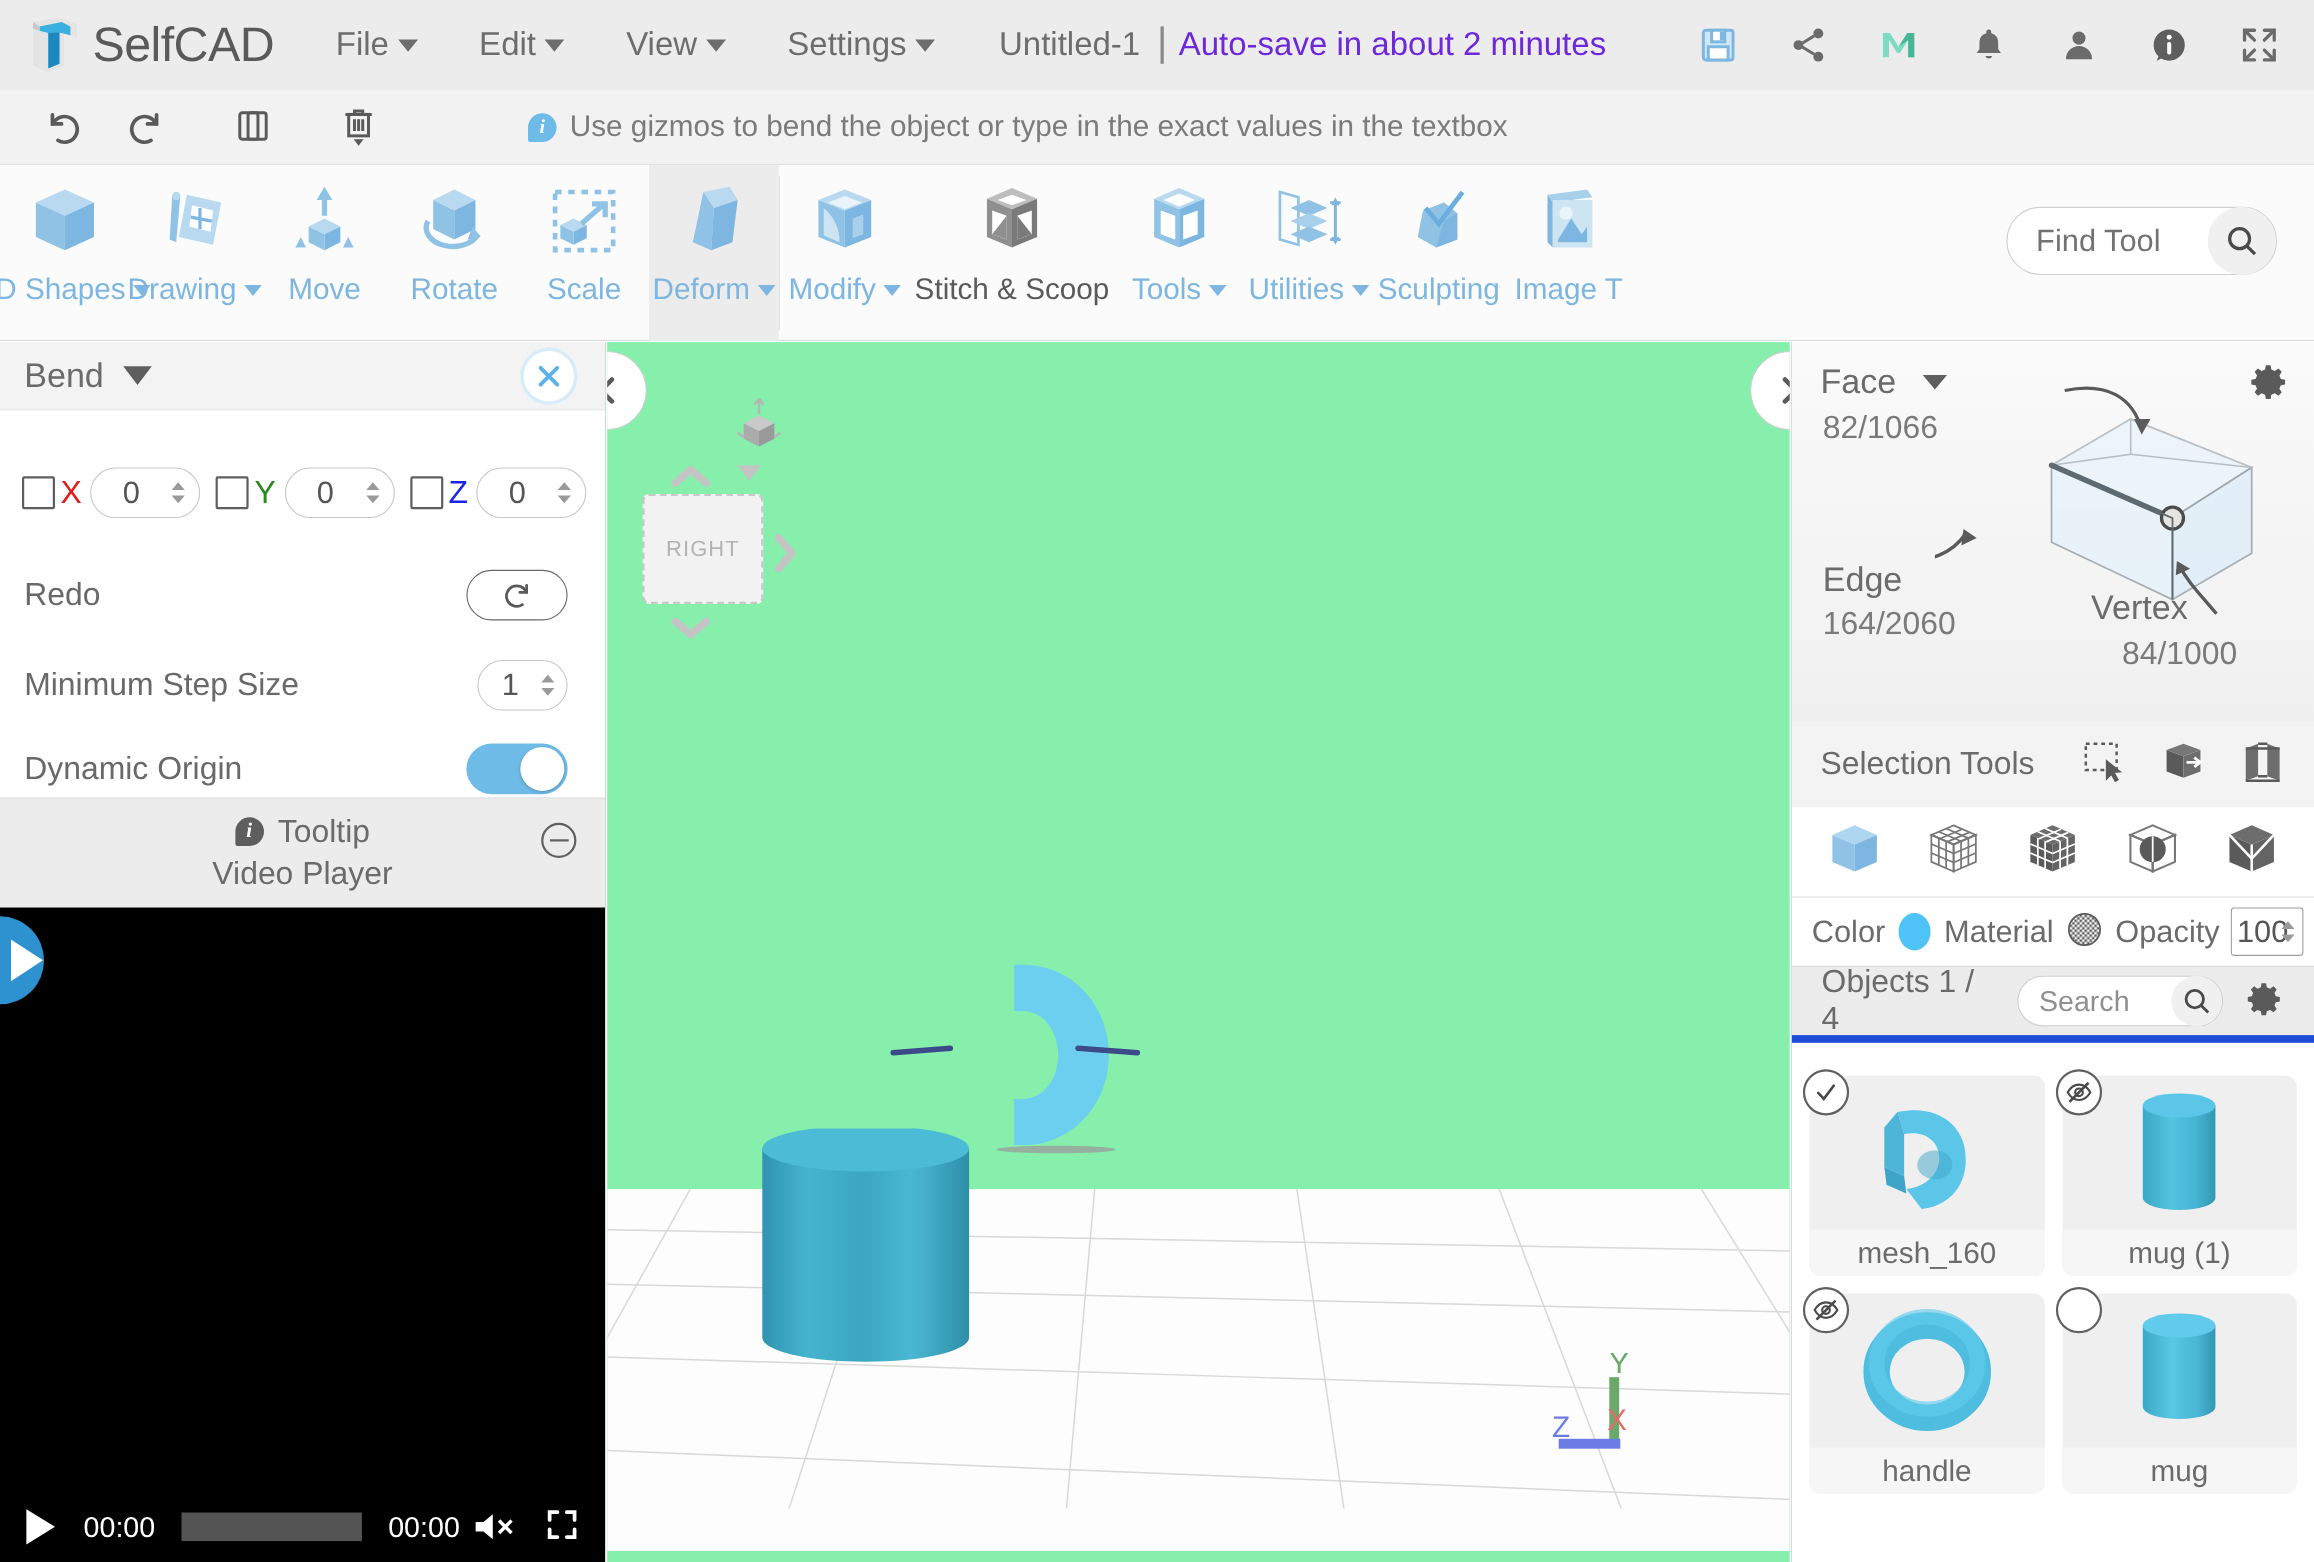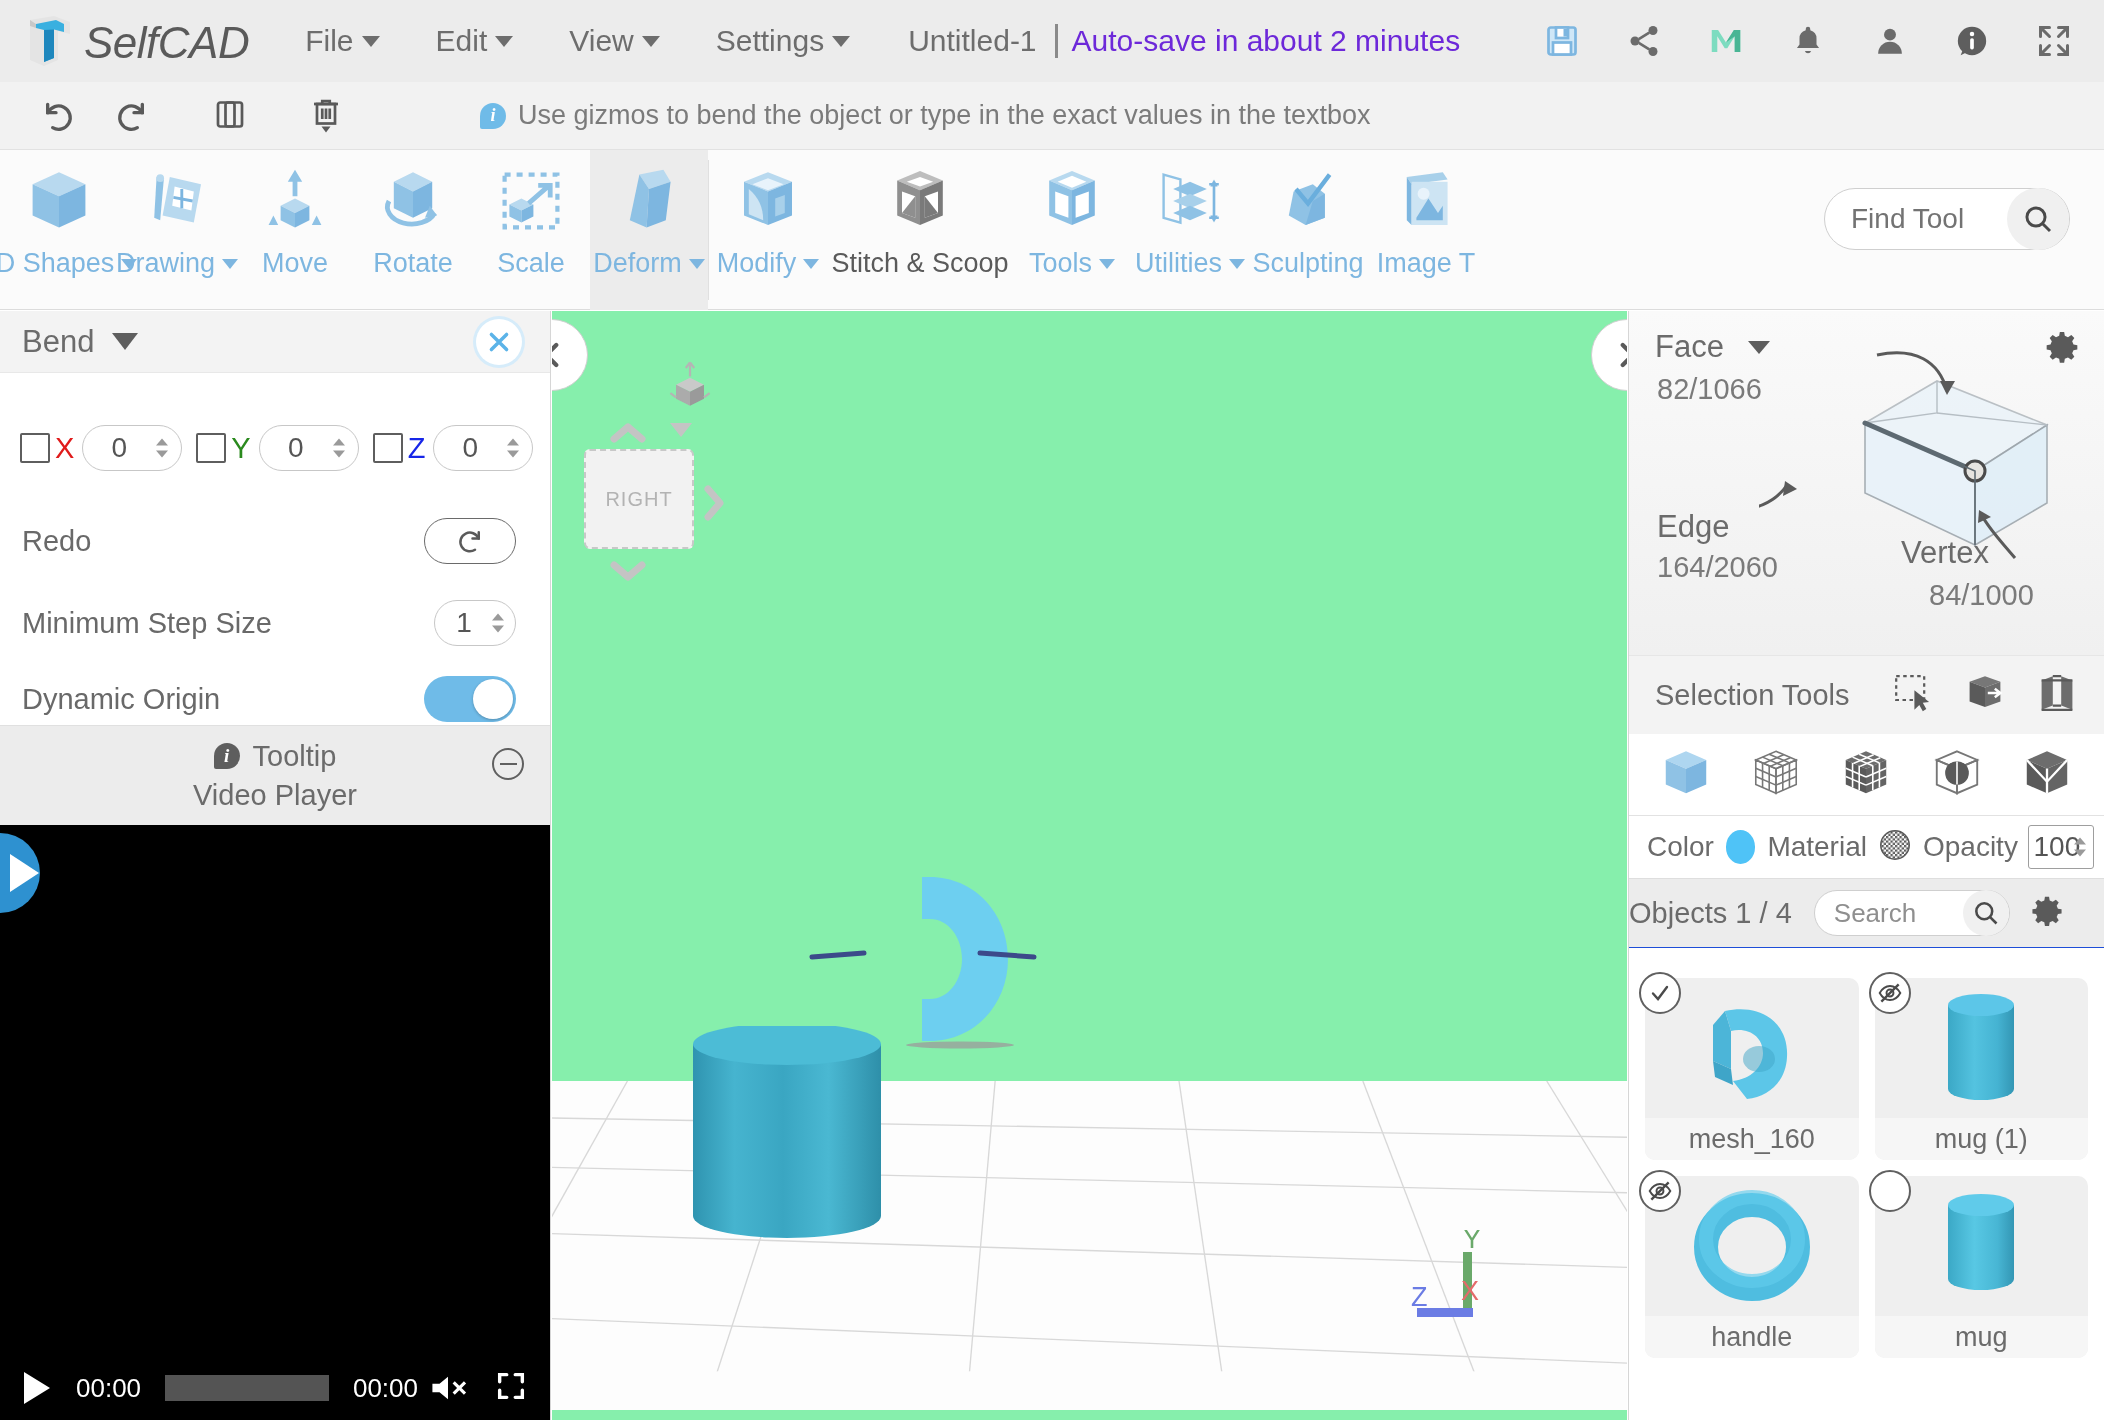--- a/index.html
+++ b/index.html
@@ -10,21 +10,21 @@
     overflow: hidden;
   }
   #app { position: relative; width: 2104px; height: 1420px; }
 
   
   .topbar {
     position: absolute; left: 0; top: 0; width: 2104px; height: 82px;
     background: #ececec;
     display: flex; align-items: center;
   }
-  .logo-wrap { display: flex; align-items: flex-end; margin-left: 24px; font-style: italic; }
+  .logo-wrap { display: flex; align-items: center; margin-left: 24px; }
   .logo-mark { width: 52px; height: 54px; position: relative; }
   .logo-text {
     font-size: 44px; color: #5a5a5a; letter-spacing: -0.5px;
     margin-left: 8px; font-weight: 400;
   }
   .menu-item {
     font-size: 30px; color: #6d6d6d; margin-left: 56px;
     display: flex; align-items: center; cursor: pointer;
   }
   .caret-dn {
@@ -309,21 +309,21 @@
   .cr-op {
     width: 76px; height: 44px; border: 1.6px solid #9e9e9e; border-radius: 3px;
     background: #fff; margin-left: 10px; display: flex; align-items: center; position: relative;
   }
   .cr-op input {
     border: none; outline: none; width: 50px; text-align: center;
     font-size: 28px; color: #555; font-family: "Liberation Sans", sans-serif; margin-left: 3px;
   }
   .rp-objhead {
     height: 70px; background: #ececec; display: flex; align-items: center;
-    padding: 0 0; border-top: 1px solid #dedede; border-bottom: 1px solid #1d4ed8;
+    padding: 0 27px; border-top: 1px solid #dedede; border-bottom: 7px solid #1d4ed8;
   }
   .objhead-lb { font-size: 29px; color: #6b6b6b; }
   .obj-search {
     width: 196px; height: 46px; border: 1.6px solid #cfcfcf; border-radius: 24px;
     background: #fff; margin-left: 22px; display: flex; align-items: center;
     justify-content: space-between; cursor: pointer;
   }
   .obj-search span { font-size: 26px; color: #8f8f8f; margin-left: 19px; }
   .obj-search .si { width: 46px; height: 46px; border-radius: 50%; background: #f0f0f0;
     display: flex; align-items: center; justify-content: center; }

